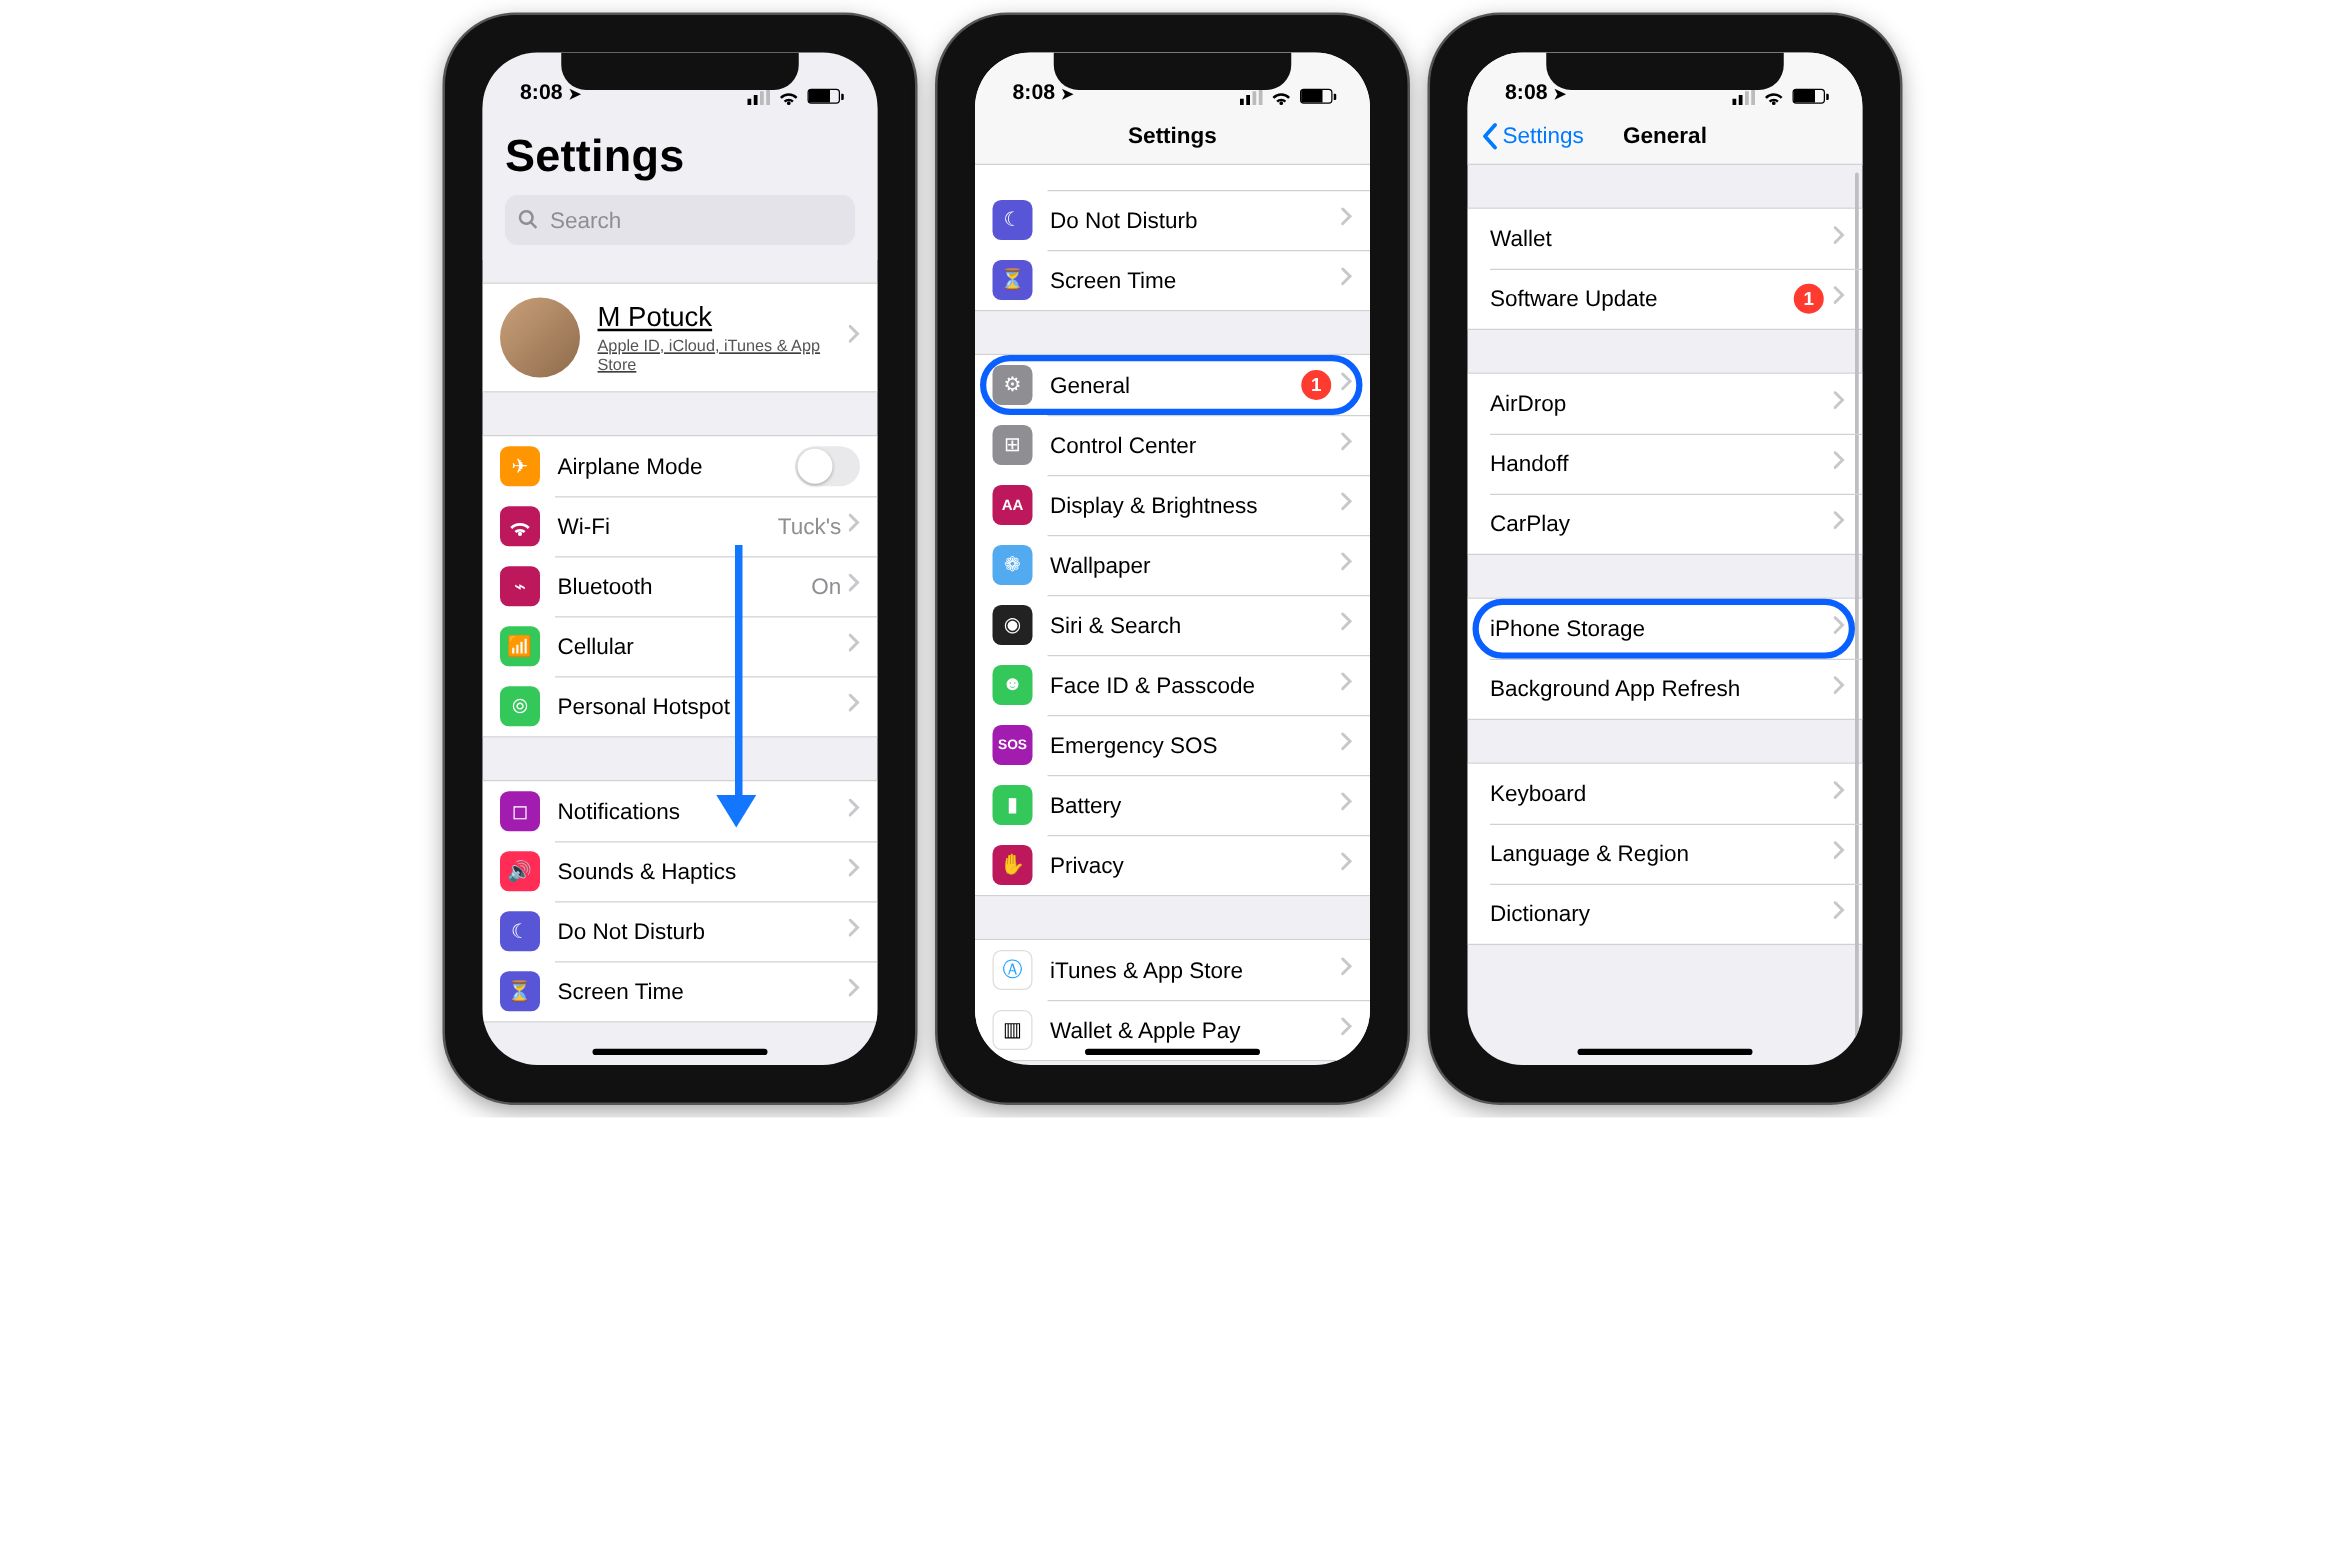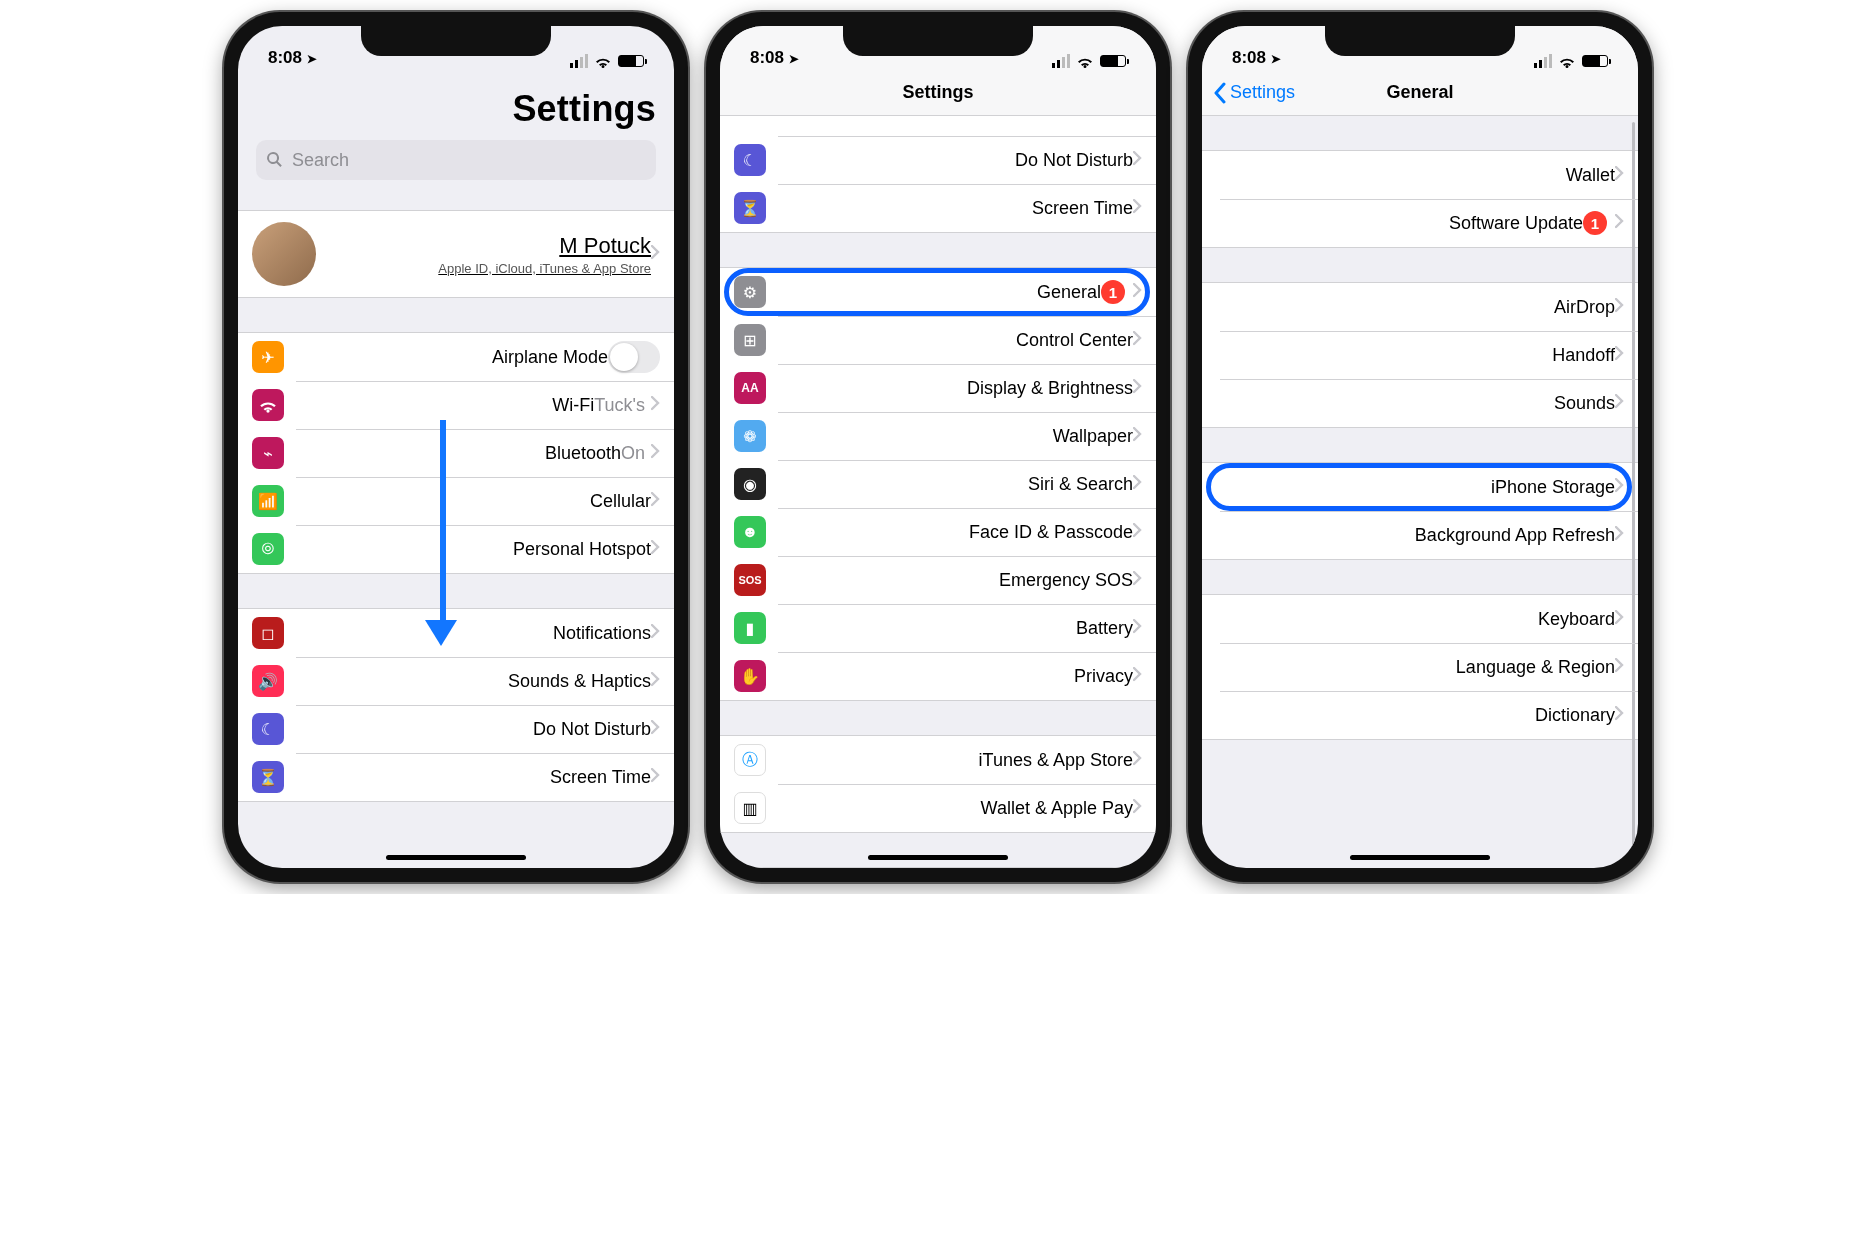--- a/index.html
+++ b/index.html
@@ -6,28 +6,27 @@
   body {
     font-family: -apple-system, "Helvetica Neue", Arial, sans-serif;
     background: #fff;
     display: flex;
     gap: 18px;
     padding: 12px;
     justify-content: center;
   }
   
   .phone {
-    width: 464px;
+    width: 376px;
     height: 870px;
     background: #111;
     border-radius: 56px;
-    padding: 14px;
+    padding: 30px;
     box-shadow: 0 0 0 2px #555, 0 6px 20px rgba(0,0,0,.4);
     position: relative;
-    text-align: right;
   }
   .screen {
     width: 100%; height: 100%;
     background: #efeff4;
     border-radius: 44px;
     overflow: hidden;
     position: relative;
     display: flex;
     flex-direction: column;
   }
@@ -133,21 +132,21 @@
 
   .arrow-down {
     position:absolute; left:200px; top:394px; width:10px; height:230px;
     pointer-events:none; z-index:10;
   }
   .arrow-down .shaft{width:6px;height:200px;background:#1276ff;margin:0 auto;}
   .arrow-down .head{width:0;height:0;border-left:16px solid transparent;border-right:16px solid transparent;border-top:26px solid #1276ff;margin-left:-13px;}
 
   
   .bg-orange{background:#ff9500}.bg-blue{background:#be185d}.bg-green{background:#34c759}
-  .bg-red{background:#b91c1c}.bg-purple{background:#5856d6}.bg-gray{background:#8e8e93}
+  .bg-red{background:#a21caf}.bg-purple{background:#5856d6}.bg-gray{background:#8e8e93}
   .bg-pink{background:#ff2d55}.bg-black{background:#222}
   .bg-lblue{background:#52aaf0}
 
   .status.on-white{background:#f7f7f8;}
   .screen .scrollhint{position:absolute;right:3px;top:96px;bottom:14px;width:3px;background:#bdbdc2;border-radius:2px;}
 </style>
 </head>
 <body>
 
 <svg width="0" height="0" style="position:absolute">
@@ -489,21 +488,21 @@
                 <use href="#chev"></use>
               </svg></span>
           </div>
         <div class="row noicon">
             <span class="label" style="margin-left:4px">Handoff</span>
             <span class="chev"><svg viewBox="0 0 9 15">
                 <use href="#chev"></use>
               </svg></span>
           </div>
         <div class="row noicon">
-            <span class="label" style="margin-left:4px">Sounds</span>
+            <span class="label" style="margin-left:4px">CarPlay</span>
             <span class="chev"><svg viewBox="0 0 9 15">
                 <use href="#chev"></use>
               </svg></span>
           </div>
       </div>
 
 
       <div class="group">
         <div class="row noicon" style="position:relative">
           <span class="label" style="margin-left:4px">iPhone Storage</span>

